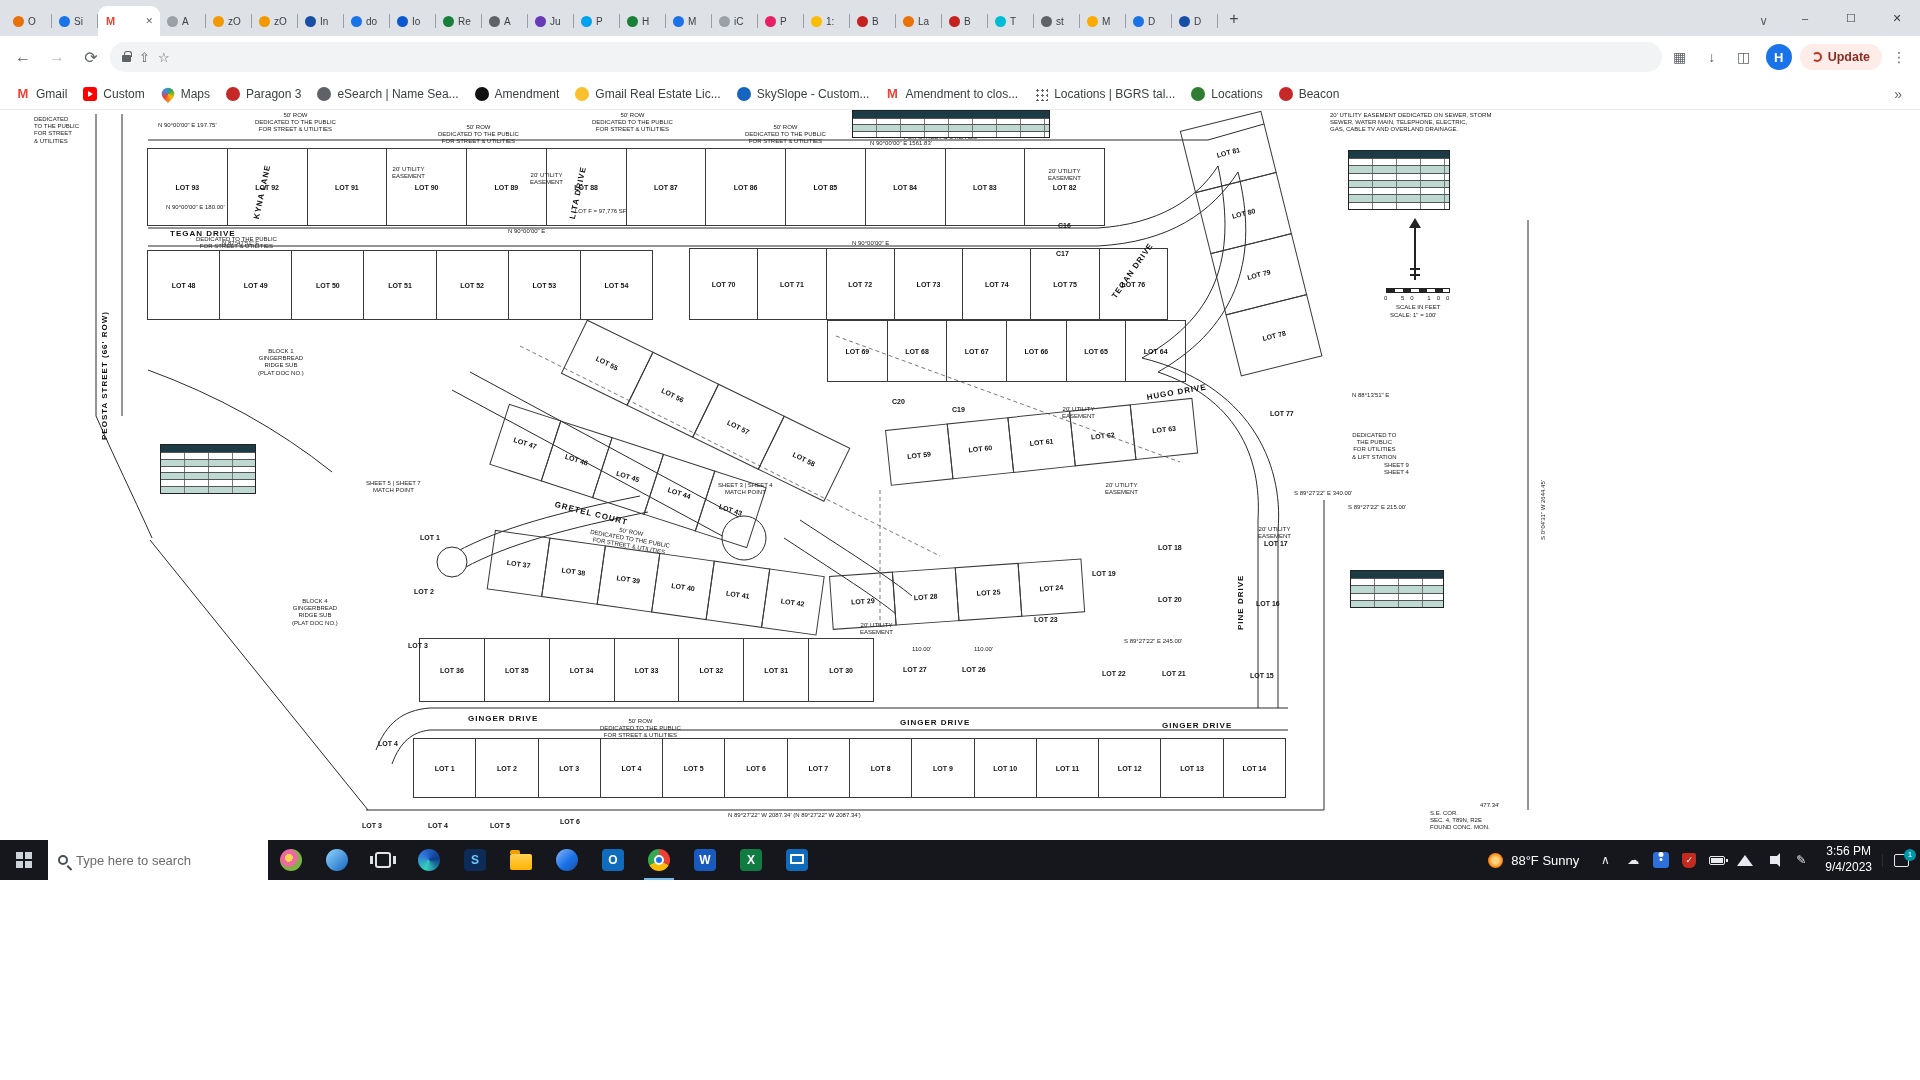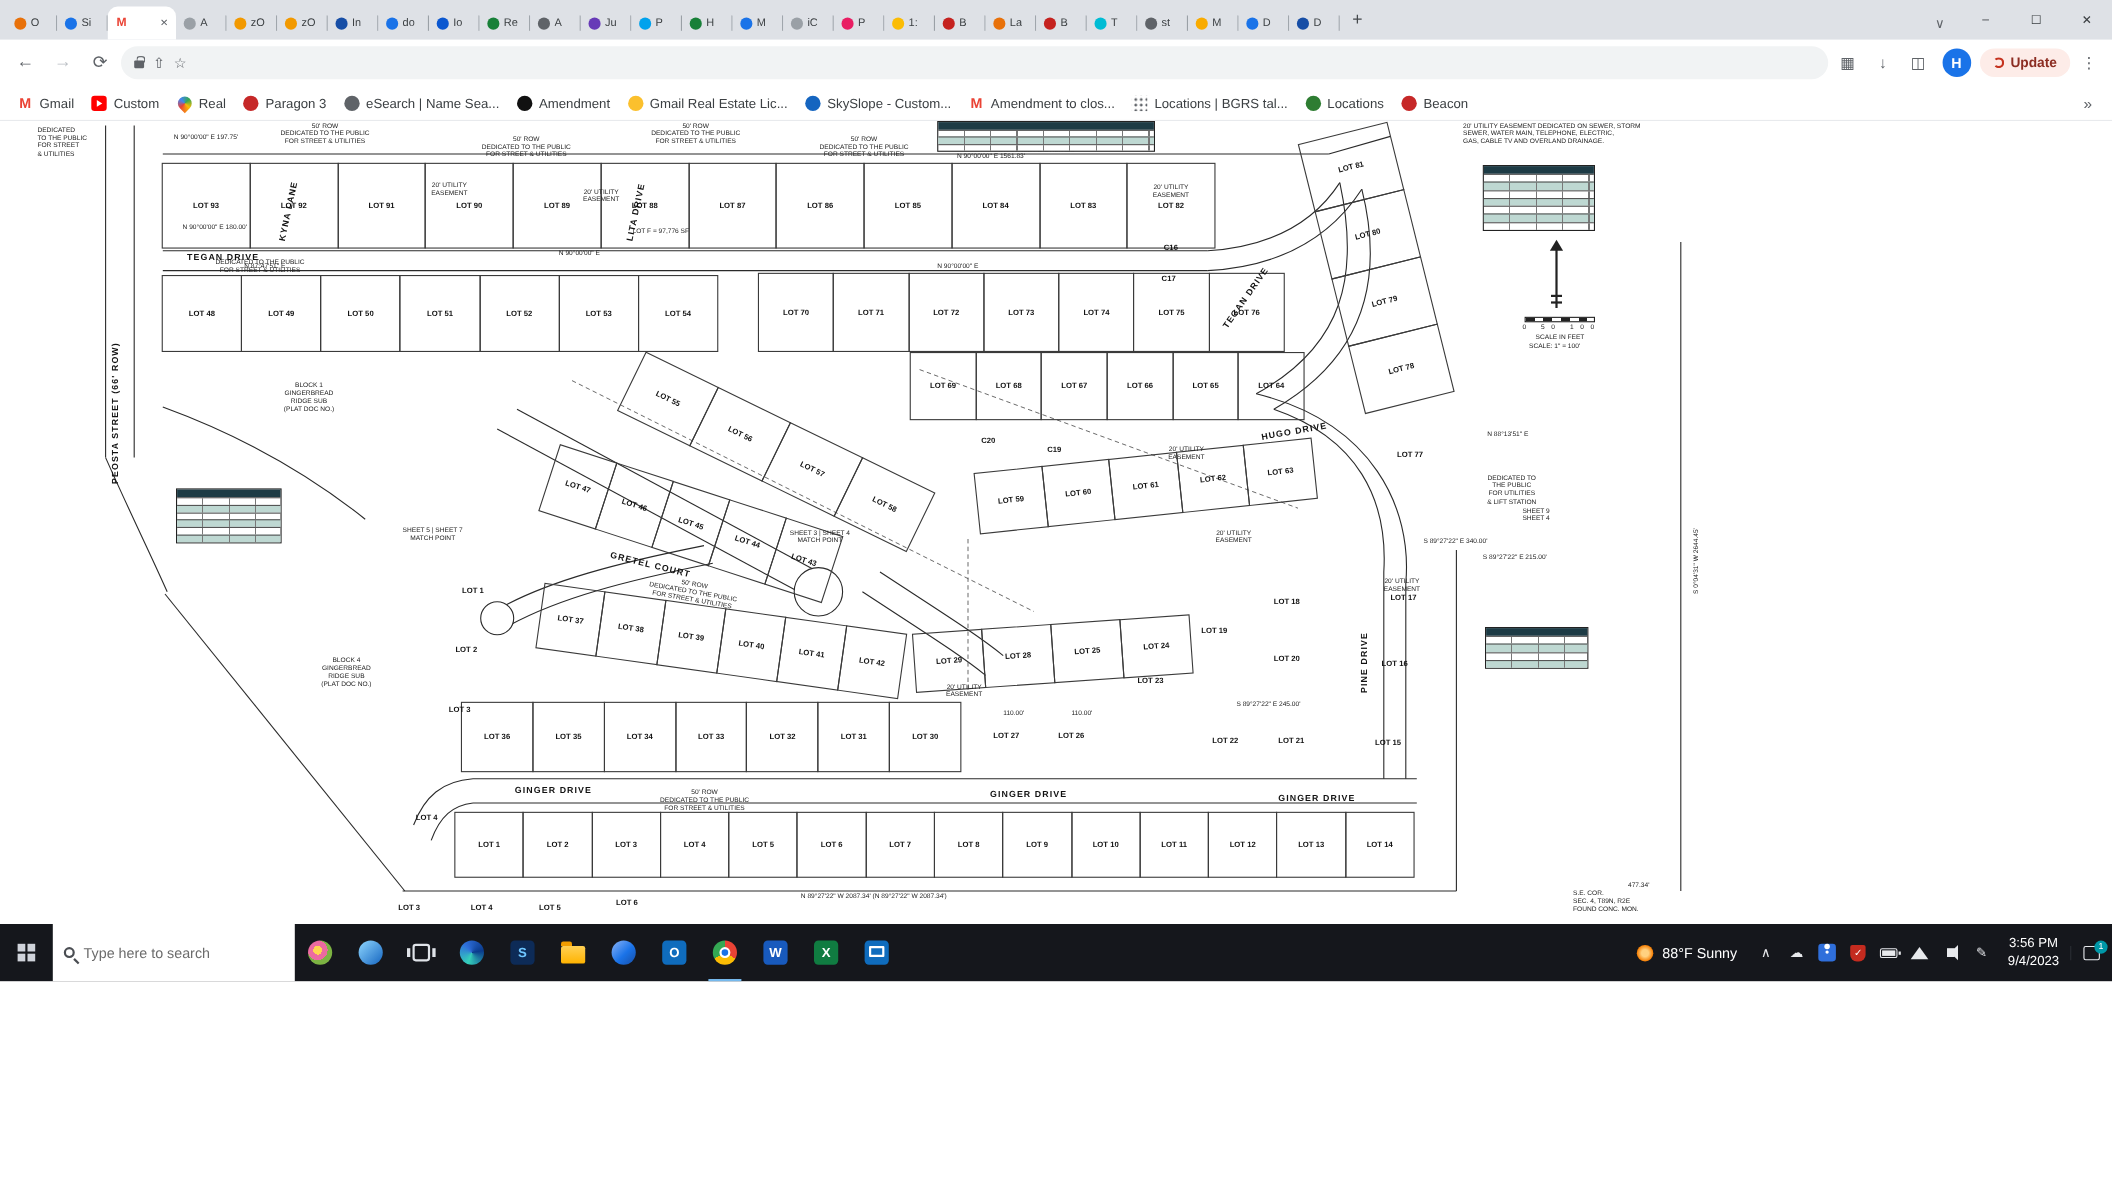--- a/index.html
+++ b/index.html
@@ -71,21 +71,21 @@
   .north{position:absolute;left:1406px;top:108px;width:18px;height:66px}
   .north .shaft{position:absolute;left:8px;top:8px;width:2px;height:54px;background:#222}
   .north .head{position:absolute;left:3px;top:0;border-left:6px solid transparent;border-right:6px solid transparent;border-bottom:10px solid #222}
   .north .f1,.north .f2{position:absolute;left:4px;width:10px;height:2px;background:#222}
   .north .f1{top:50px}.north .f2{top:56px}
   .scalebar{position:absolute;left:1386px;top:178px;width:64px;height:5px;border:1px solid #222;
             background:repeating-linear-gradient(90deg,#222 0 8px,#fff 8px 16px)}
   .scalelbl{position:absolute;left:1384px;top:185px;font-size:6px;color:#222;letter-spacing:6px}
 
   
-  .taskbar{height:52px;background:#15171c;display:flex;align-items:stretch;color:#e8eaed}
+  .taskbar{height:40px;background:#15171c;display:flex;align-items:stretch;color:#e8eaed}
   .start{width:48px;display:flex;align-items:center;justify-content:center}
   .winlogo{width:16px;height:16px;display:grid;grid-template-columns:7px 7px;grid-template-rows:7px 7px;gap:2px}
   .winlogo span{background:#cfd3da}
   .searchbox{width:220px;background:#fff;display:flex;align-items:center;gap:8px;padding:0 10px;color:#6b6b6b;font-size:13px}
   .mag{width:10px;height:10px;border:2px solid #4a4d52;border-radius:50%;position:relative;flex:0 0 auto}
   .mag::after{content:"";position:absolute;left:8px;top:8px;width:6px;height:2px;background:#4a4d52;transform:rotate(45deg);transform-origin:0 0}
   #tbapps{display:flex}
   .tbi{width:46px;display:flex;align-items:center;justify-content:center;position:relative}
   .tbi.active::after{content:"";position:absolute;bottom:0;left:8px;right:8px;height:2px;background:#76b9ed}
   .ico{width:22px;height:22px;position:relative;display:flex;align-items:center;justify-content:center;
@@ -273,21 +273,21 @@
         <div class="bk">
           <span class="bi bi-gmail">M</span>
           <span>Gmail</span>
         </div>
         <div class="bk">
           <span class="bi bi-youtube"></span>
           <span>Custom</span>
         </div>
         <div class="bk">
           <span class="bi bi-maps"></span>
-          <span>Real</span>
+          <span>Maps</span>
         </div>
         <div class="bk">
           <span class="bi bi-dot" style="background: rgb(198, 40, 40);"></span>
           <span>Paragon 3</span>
         </div>
         <div class="bk">
           <span class="bi bi-dot" style="background: rgb(95, 99, 104);"></span>
           <span>eSearch | Name Sea...</span>
         </div>
         <div class="bk">

